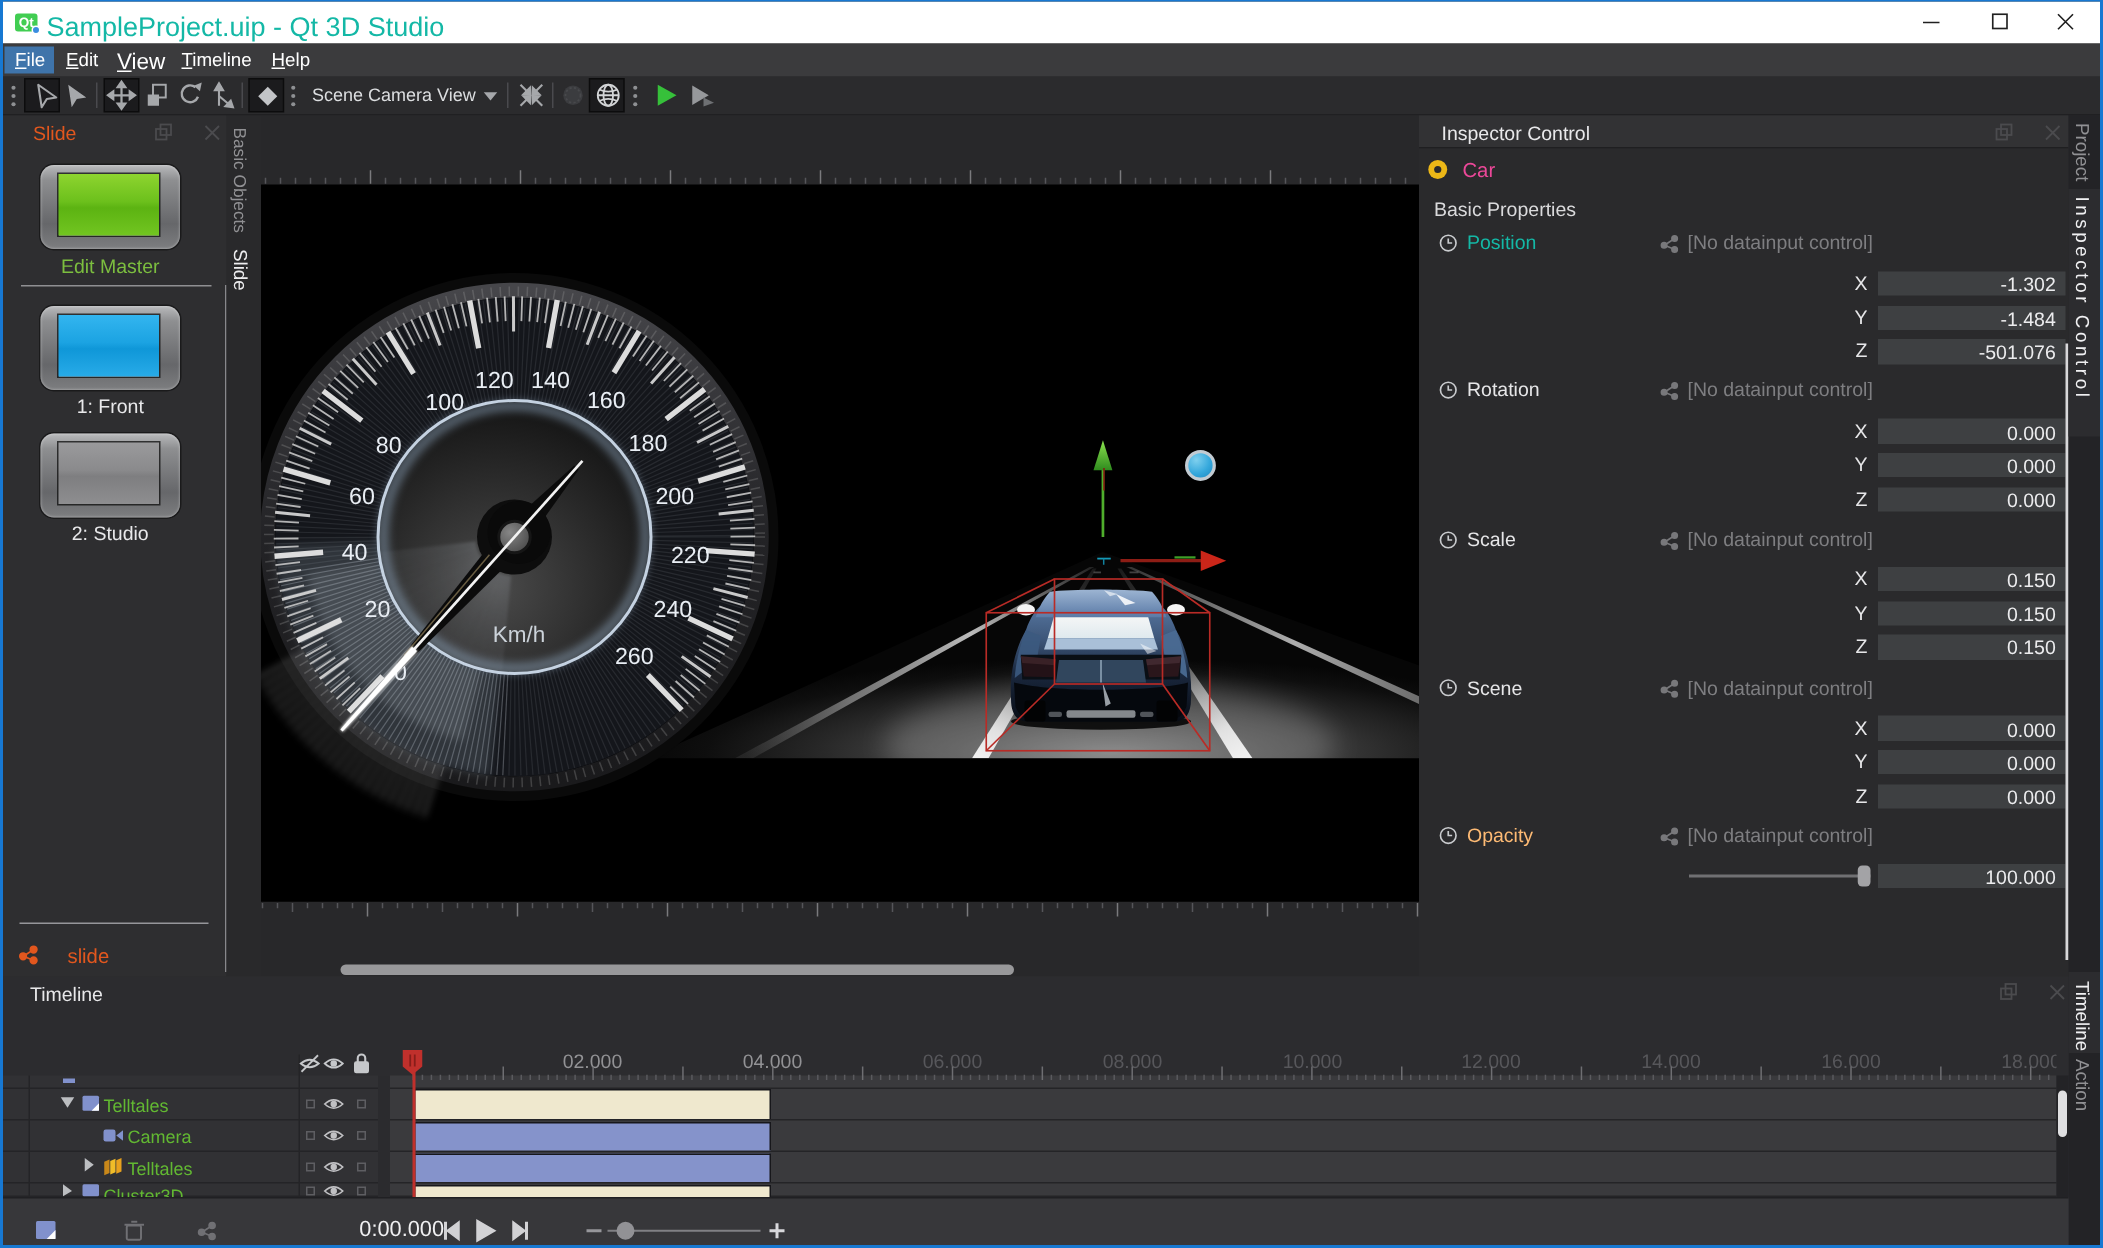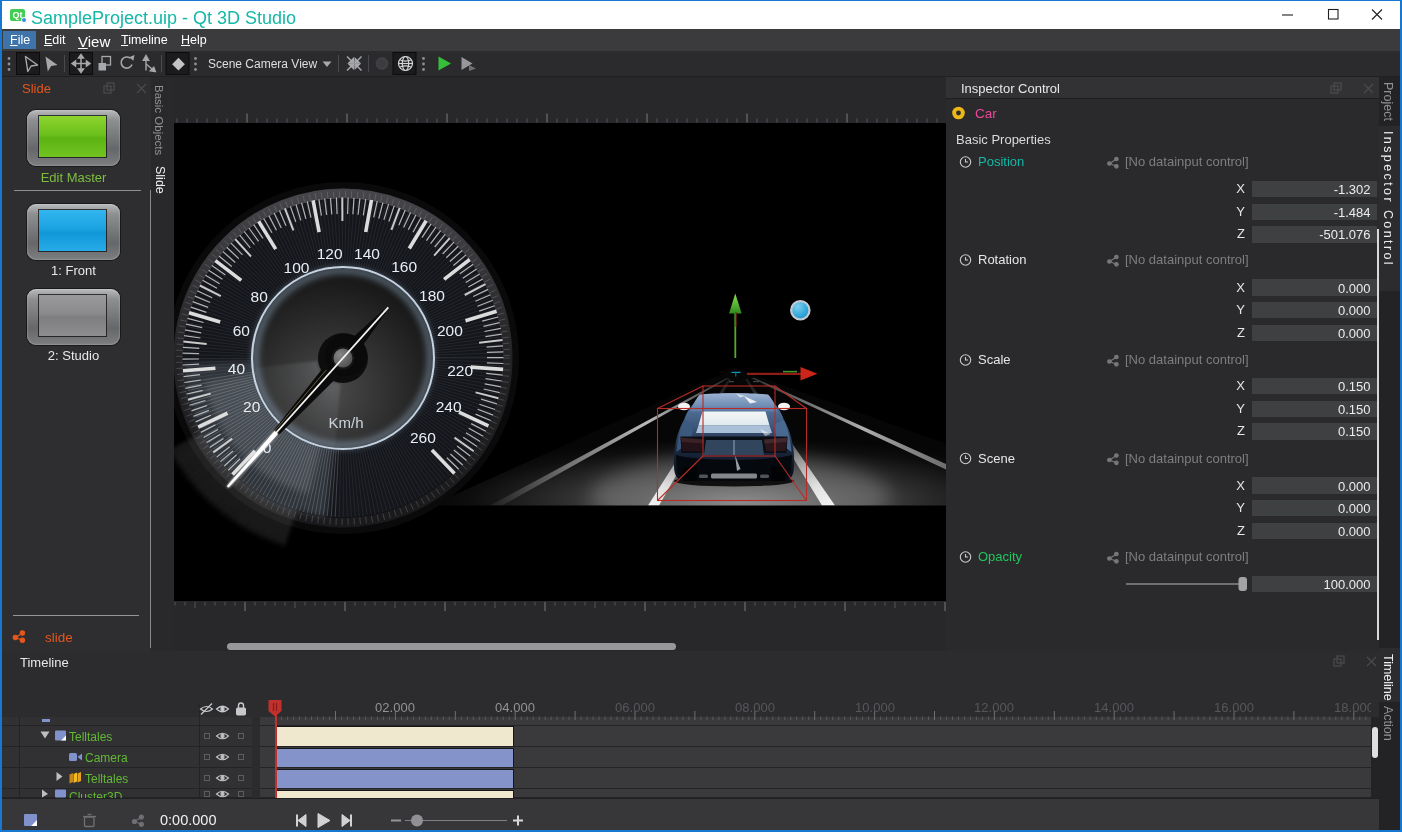--- a/index.html
+++ b/index.html
@@ -1141,21 +1141,21 @@
 <div class="abs" style="left:1125px;top:450.5px;font-size:13px;color:#7e7e81">[No datainput control]</div>
 <div class="abs" style="left:1215px;top:477.6px;width:30px;text-align:right;font-size:13px;color:#e6e6e8">X</div>
 <div class="abs" style="left:1251.5px;top:477.40000000000003px;width:125.5px;height:16.4px;background:#3e4042"></div>
 <div class="abs" style="left:1251.5px;top:478.6px;width:119px;text-align:right;font-size:13px;color:#ececee">0.000</div>
 <div class="abs" style="left:1215px;top:500.3px;width:30px;text-align:right;font-size:13px;color:#e6e6e8">Y</div>
 <div class="abs" style="left:1251.5px;top:500.1px;width:125.5px;height:16.4px;background:#3e4042"></div>
 <div class="abs" style="left:1251.5px;top:501.3px;width:119px;text-align:right;font-size:13px;color:#ececee">0.000</div>
 <div class="abs" style="left:1215px;top:523.0px;width:30px;text-align:right;font-size:13px;color:#e6e6e8">Z</div>
 <div class="abs" style="left:1251.5px;top:522.8px;width:125.5px;height:16.4px;background:#3e4042"></div>
 <div class="abs" style="left:1251.5px;top:524.0px;width:119px;text-align:right;font-size:13px;color:#ececee">0.000</div>
-<div class="abs" style="left:978px;top:549px;font-size:13px;color:#22c55e">Opacity</div>
+<div class="abs" style="left:978px;top:549px;font-size:13px;color:#fdba74">Opacity</div>
 <div class="abs" style="left:1125px;top:549px;font-size:13px;color:#7e7e81">[No datainput control]</div>
 <div class="abs" style="left:1251.5px;top:575.8px;width:125.5px;height:16.4px;background:#3e4042"></div>
 <div class="abs" style="left:1251.5px;top:577px;width:119px;text-align:right;font-size:13px;color:#ececee">100.000</div>
 <svg class="abs" style="left:946px;top:77px" width="433" height="574" viewBox="946 77 433 574">
     <g fill="none" stroke="#c9cbce" stroke-width="1.1">
       <circle cx="965.5" cy="162" r="5.2"></circle>
       <path d="M965.5,159 L965.5,162 L968.1,162"></path>
     </g>
     <g stroke="#78787b" stroke-width="1.1" fill="#78787b">
       <line x1="1109.6" y1="163.5" x2="1116.2" y2="159.2"></line>
@@ -1530,12 +1530,12 @@
       <path d="M306,814.5 L306,826.5 L298,820.5 Z"></path>
       <path d="M318,813.5 L318,827.5 L330,820.5 Z"></path>
       <path d="M342,814.5 L342,826.5 L350,820.5 Z"></path>
       <path d="M351,814.5 L351,826.5" stroke-width="2"></path>
     </g>
     <line x1="391" y1="820.5" x2="401" y2="820.5" stroke="#97979b" stroke-width="2"></line>
     <line x1="405" y1="820.5" x2="507" y2="820.5" stroke="#808084" stroke-width="1.2"></line>
     <circle cx="417" cy="820.5" r="6" fill="#919195"></circle>
     <path d="M513,820.5 L523,820.5 M518,815.5 L518,825.5" stroke="#d8d8db" stroke-width="2"></path>
   </svg>
-<div class="abs" style="left:160px;top:812px;width:136px;text-align:left;font-size:14.5px;color:#f0f0f2">0:00.000</div>
+<div class="abs" style="left:160px;top:812px;width:136px;text-align:right;font-size:14.5px;color:#f0f0f2">0:00.000</div>
 </body></html>

